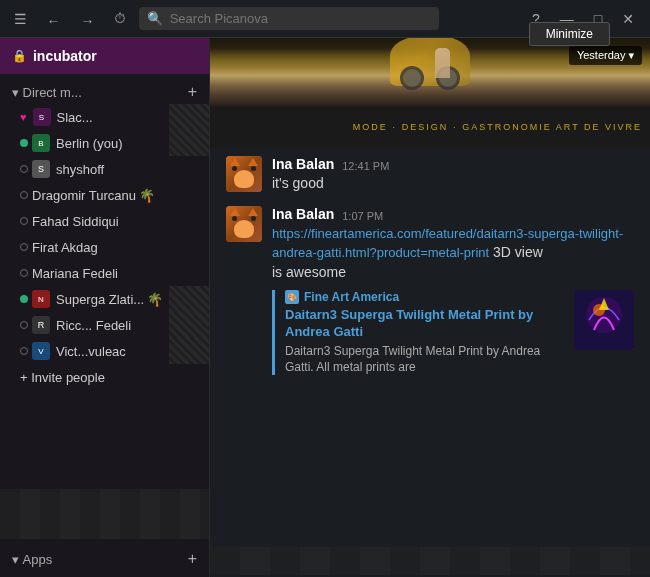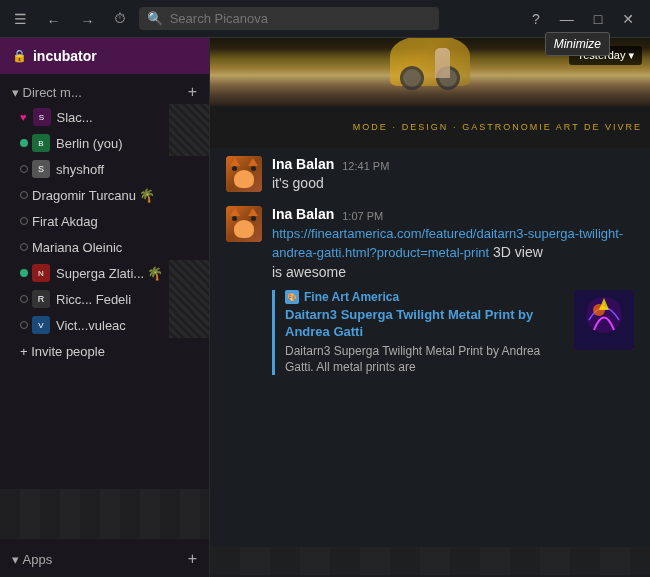--- a/index.html
+++ b/index.html
@@ -85,31 +85,30 @@
       color: #aaa;
       font-size: 14px;
       cursor: pointer;
       padding: 4px 8px;
       border-radius: 3px;
     }
 
     
     .minimize-tooltip {
       position: absolute;
-      top: 32px;
+      top: 22px;
       right: 40px;
       background: #2c2c2c;
       color: #fff;
       font-size: 12px;
-      padding: 4px 8px;
+      padding: 4px 16px;
       border-radius: 3px;
       white-space: nowrap;
       z-index: 100;
       border: 1px solid #555;
-      font-style: italic;
     }
 
     
     .main-layout {
       display: flex;
       height: calc(577px - 38px);
     }
 
     
     .sidebar {
@@ -472,29 +471,33 @@
         <span class="status-dot status-offline"></span>
         <div class="avatar-small" style="background:#555;">S</div>
         <span class="item-text">shyshoff</span>
       </div>
 
       <div class="sidebar-item">
         <span class="status-dot status-offline"></span>
         <span class="item-text">Dragomir Turcanu 🌴</span>
       </div>
 
+      <div class="sidebar-item">
+        <span class="status-dot status-offline"></span>
+        <span class="item-text">Fahad Siddiqui</span>
+      </div>
 
       <div class="sidebar-item">
         <span class="status-dot status-offline"></span>
         <span class="item-text">Firat Akdag</span>
       </div>
 
       <div class="sidebar-item">
         <span class="status-dot status-offline"></span>
-        <span class="item-text">Mariana Oleinic</span>
+        <span class="item-text">Mariana Fedeli</span>
       </div>
 
       <div class="sidebar-item">
         <span class="status-dot status-online"></span>
         <div class="avatar-small" style="background:#8b1a1a; font-size:8px;">N</div>
         <span class="item-text">Superga Zlati... 🌴</span>
         <div class="thumb-overlay"></div>
       </div>
 
       <div class="sidebar-item">

